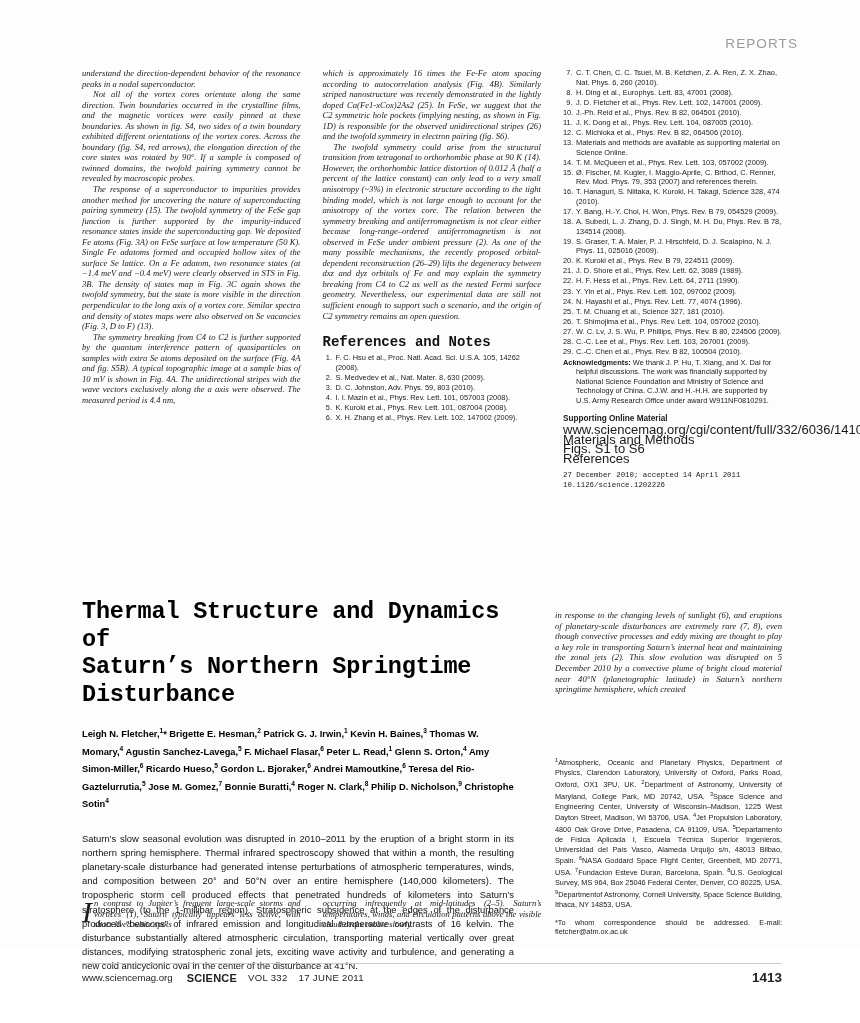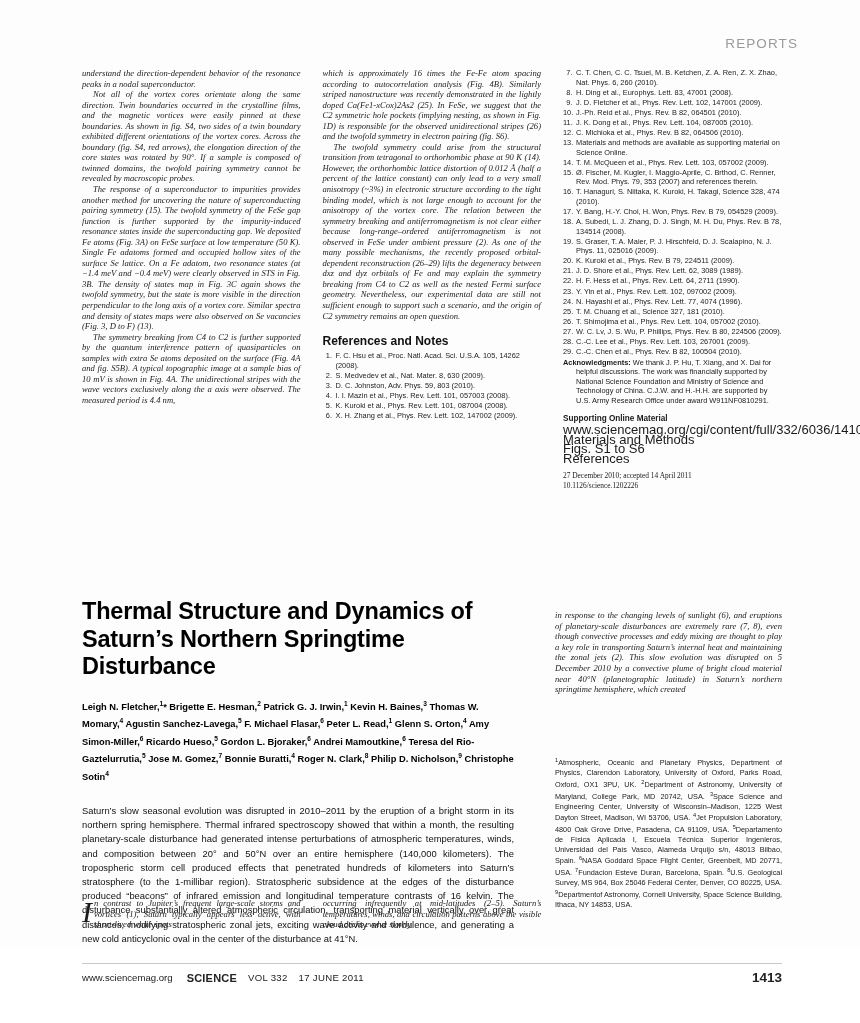--- a/index.html
+++ b/index.html
@@ -61,23 +61,23 @@
     text-indent: 11px;
     font-style: italic;
   }
   .bodytext p.noindent {
     text-indent: 0;
   }
   sup { font-size: 6.2px; }
 
   
   .refhead {
-    font-family: Liberation Sans, sans-serif;
+    font-family: Liberation Mono, monospace;
     font-weight: bold;
-    font-size: 12px;
+    font-size: 14px;
     color: #111;
     margin-bottom: 3px;
   }
   .reflist {
     font-family: "Liberation Sans", sans-serif;
     font-size: 7.4px;
     line-height: 9.5px;
     color: #1b1b1b;
   }
   .refitem {
@@ -107,38 +107,38 @@
     font-size: 8.2px;
     margin-top: 9px;
     margin-bottom: 2px;
   }
   .som-lines {
     font-family: "Liberation Sans", sans-serif;
     font-size: 13px;
     line-height: 9.6px;
   }
   .som-dates {
-    font-family: Liberation Serif, serif;
+    font-family: Liberation Mono, monospace;
     font-size: 7.4px;
     line-height: 9.6px;
     margin-top: 8px;
   }
 
   
   .refblock-col2 { margin-top: 13px; }
 
   
   .article {
     position: absolute;
     left: 82px;
     top: 598px;
     width: 700px;
   }
   .art-title {
-    font-family: Liberation Sans, sans-serif;
+    font-family: Liberation Mono, monospace;
     font-weight: bold;
     font-size: 23.5px;
     line-height: 27.5px;
     letter-spacing: -0.2px;
     color: #000;
     width: 430px;
     margin: 0;
   }
   .authors {
     font-family: "Liberation Sans", sans-serif;
@@ -419,20 +419,21 @@
     <div class="abstract">Saturn’s slow seasonal evolution was disrupted in 2010–2011 by the eruption of a bright storm in its northern spring hemisphere. Thermal infrared spectroscopy showed that within a month, the resulting planetary-scale disturbance had generated intense perturbations of atmospheric temperatures, winds, and composition between 20° and 50°N over an entire hemisphere (140,000 kilometers). The tropospheric storm cell produced effects that penetrated hundreds of kilometers into Saturn’s stratosphere (to the 1-millibar region). Stratospheric subsidence at the edges of the disturbance produced “beacons” of infrared emission and longitudinal temperature contrasts of 16 kelvin. The disturbance substantially altered atmospheric circulation, transporting material vertically over great distances, modifying stratospheric zonal jets, exciting wave activity and turbulence, and generating a new cold anticyclonic oval in the center of the disturbance at 41°N.</div>
 
     <div class="art-right">
       <div class="bodytext">
         <p class="noindent">in response to the changing levels of sunlight (6), and eruptions of planetary-scale disturbances are extremely rare (7, 8), even though convective processes and eddy mixing are thought to play a key role in transporting Saturn’s internal heat and maintaining the zonal jets (2). This slow evolution was disrupted on 5 December 2010 by a convective plume of bright cloud material near 40°N (planetographic latitude) in Saturn’s northern springtime hemisphere, which created</p>
       </div>
     </div>
 
     <div class="affil">
       <div><sup>1</sup>Atmospheric, Oceanic and Planetary Physics, Department of Physics, Clarendon Laboratory, University of Oxford, Parks Road, Oxford, OX1 3PU, UK. <sup>2</sup>Department of Astronomy, University of Maryland, College Park, MD 20742, USA. <sup>3</sup>Space Science and Engineering Center, University of Wisconsin–Madison, 1225 West Dayton Street, Madison, WI 53706, USA. <sup>4</sup>Jet Propulsion Laboratory, 4800 Oak Grove Drive, Pasadena, CA 91109, USA. <sup>5</sup>Departamento de Física Aplicada I, Escuela Técnica Superior Ingenieros, Universidad del País Vasco, Alameda Urquijo s/n, 48013 Bilbao, Spain. <sup>6</sup>NASA Goddard Space Flight Center, Greenbelt, MD 20771, USA. <sup>7</sup>Fundacion Esteve Duran, Barcelona, Spain. <sup>8</sup>U.S. Geological Survey, MS 964, Box 25046 Federal Center, Denver, CO 80225, USA. <sup>9</sup>Departmentof Astronomy, Cornell University, Space Science Building, Ithaca, NY 14853, USA.</div>
+      <div class="corresp">*To whom correspondence should be addressed. E-mail: fletcher@atm.ox.ac.uk</div>
     </div>
   </div>
 
   <div class="intro">
     <div class="intro-cols">
       <div class="intro-col">
         <div class="bodytext">
           <p class="noindent"><span class="dropcap">I</span><span>n contrast to Jupiter’s frequent large-scale storms and vortices (1), Saturn typically appears less active, with short-lived white spots</span></p>
         </div>
       </div>

